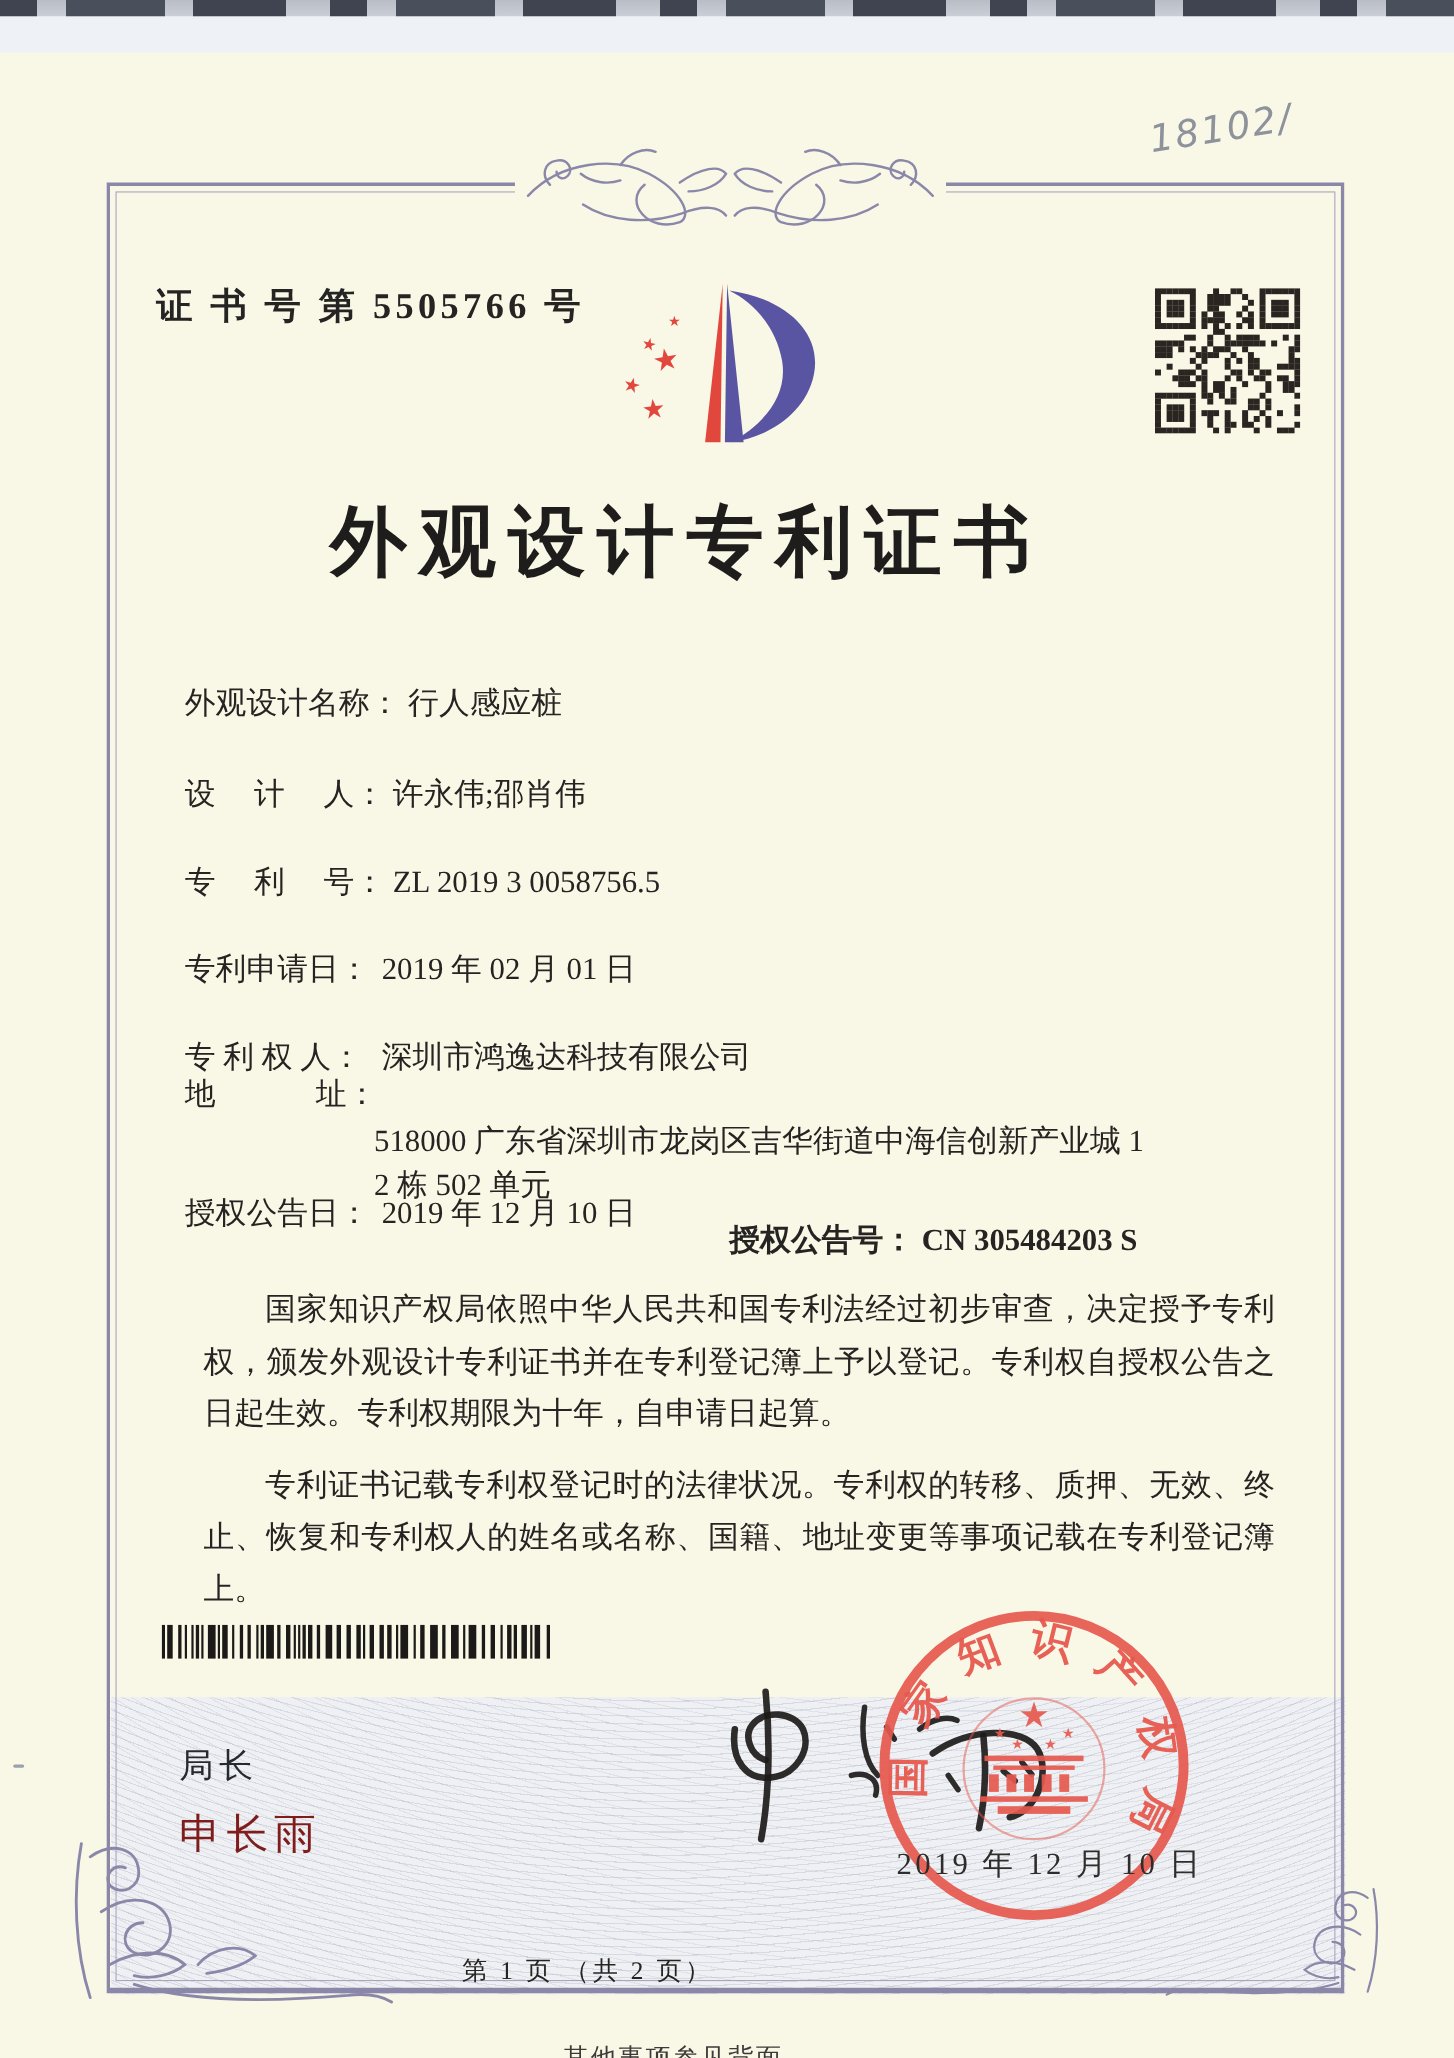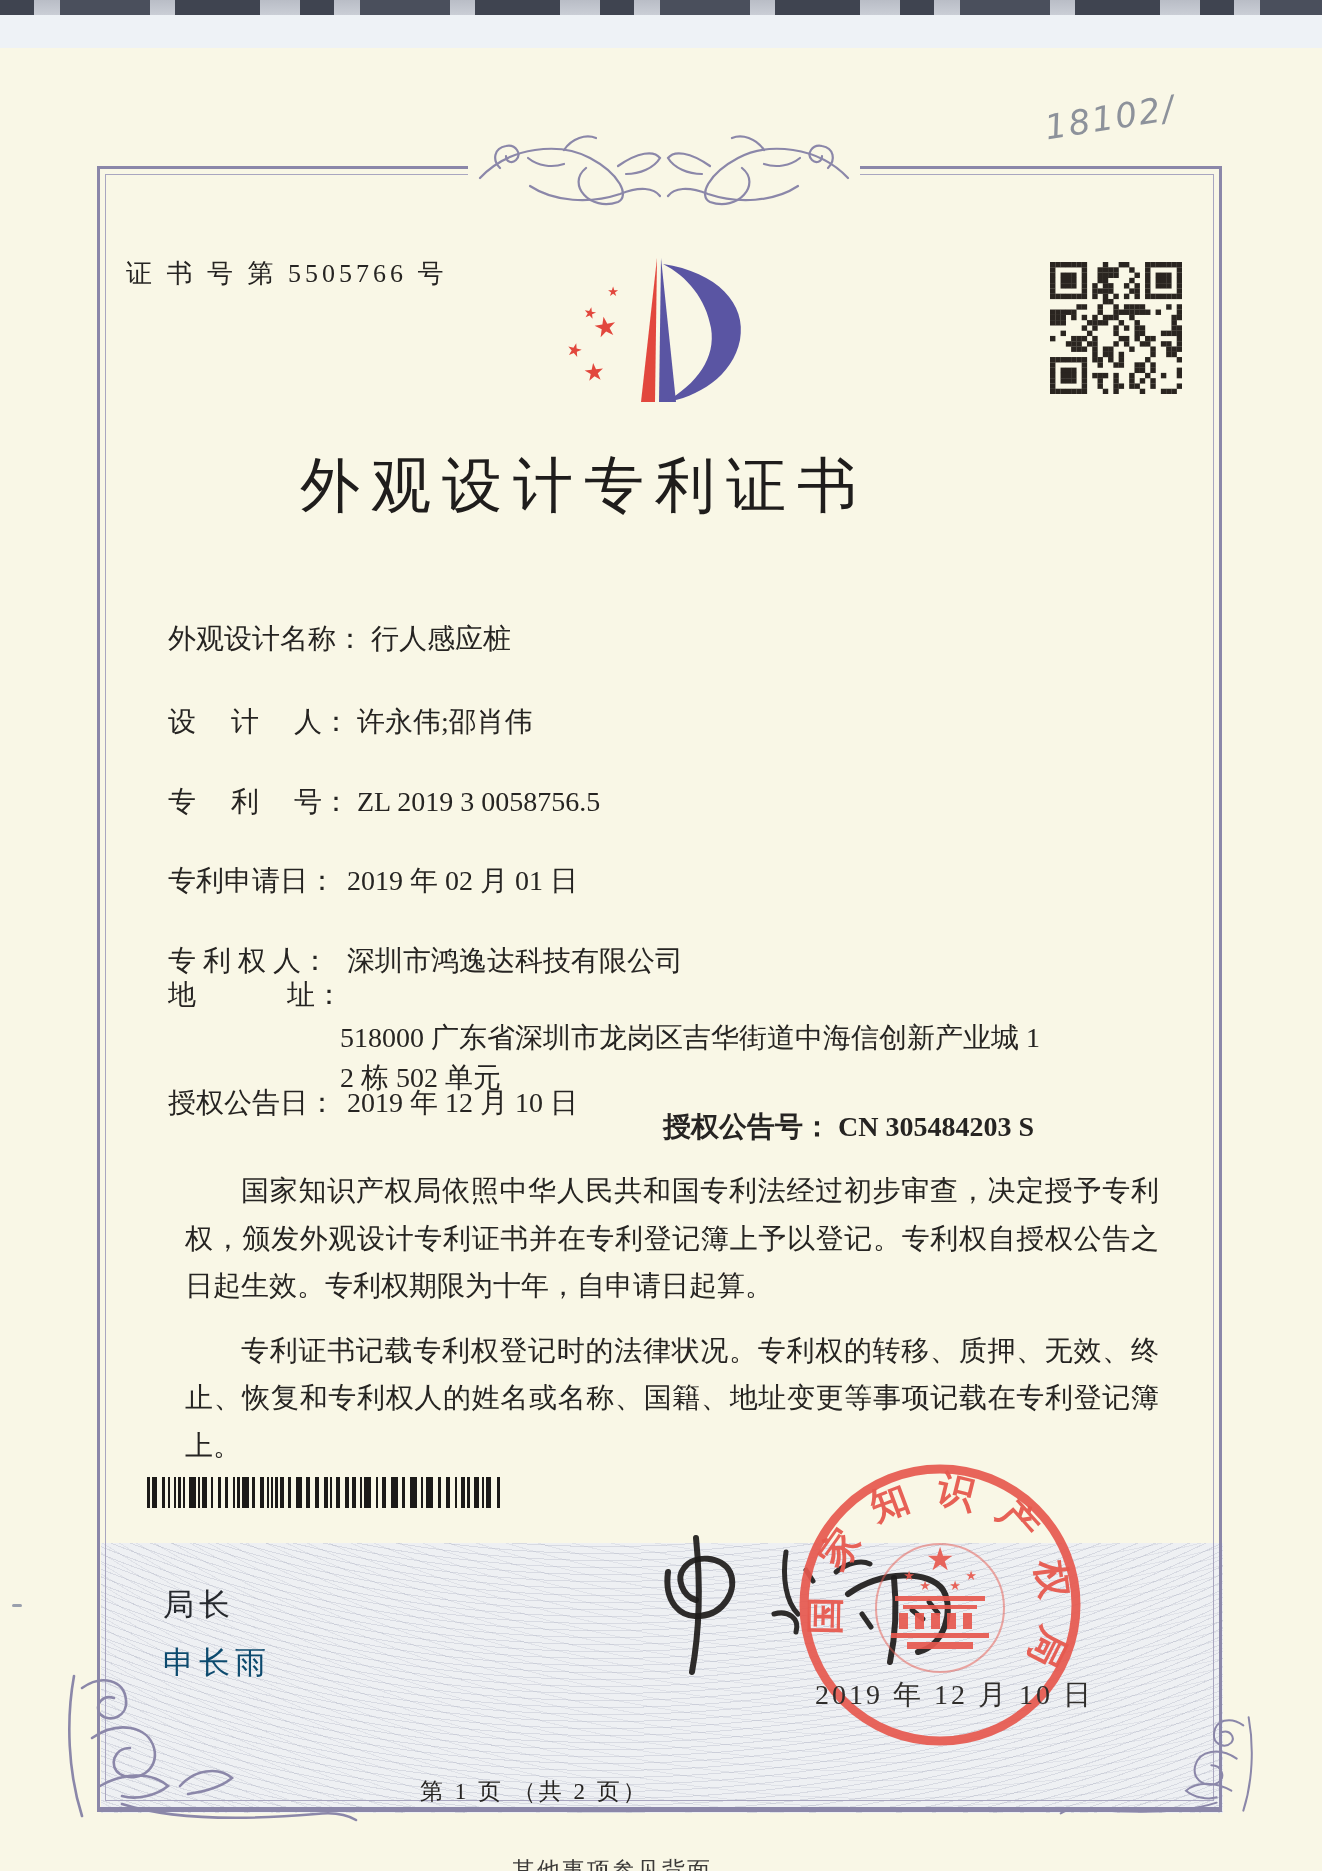--- a/index.html
+++ b/index.html
@@ -42,41 +42,41 @@
     border:1px solid #a9a6c0;
   }
   .sans{font-family:"Liberation Sans","DejaVu Sans",sans-serif;}
 
   #handwritten{
     left:1044px;top:92px;width:200px;font-family:"DejaVu Sans",sans-serif;
     font-style:italic;font-size:34px;color:#8d929b;transform:rotate(-9deg);
     letter-spacing:2px;
   }
 
-  #cert-no{left:126px;top:256px;font-size:26px;letter-spacing:4px;}
+  #cert-no{left:142px;top:256px;font-size:33px;letter-spacing:4px;font-weight:bold;}
 
   #title{
-    left:300px;top:446px;font-size:60px;font-weight:400;letter-spacing:11px;
+    left:300px;top:446px;font-size:70px;font-weight:700;letter-spacing:11px;
     color:#1f1d1c;
   }
 
   .row{left:168px;font-size:28px;white-space:nowrap;}
   .row .lbl{display:inline-block;min-width:172px;}
   .row .val{display:inline-block;}
 
   #addr-val{left:340px;top:1018px;width:740px;font-size:28px;line-height:40px;}
 
   #grant-no{left:663px;top:1108px;font-size:28px;white-space:nowrap;font-weight:bold;}
   #grant-no .lbl{display:inline-block;min-width:165px;}
 
   #paragraphs{left:168px;top:1150px;width:1008px;font-size:28px;line-height:47.5px;text-align:justify;}
   #paragraphs p{margin:17px;text-indent:2em;font-family:Liberation Serif, serif;}
 
   #chief-title{left:163px;top:1584px;font-size:31px;letter-spacing:5px;color:#26292e;}
-  #chief-name{left:163px;top:1642px;font-size:31px;letter-spacing:5px;color:#0c4a6e;}
+  #chief-name{left:163px;top:1642px;font-size:38px;letter-spacing:5px;color:#7f1d1d;}
 
   #seal-date{left:815px;top:1676px;font-size:28px;letter-spacing:3px;color:#2f2d2b;}
 
   #page-footer{left:420px;top:1776px;width:380px;font-size:23px;letter-spacing:3px;}
 
   #bottom-partial{
     left:512px;top:1855px;width:240px;height:16px;overflow:hidden;
     font-size:23px;letter-spacing:2px;color:#3c3a38;
   }
 

